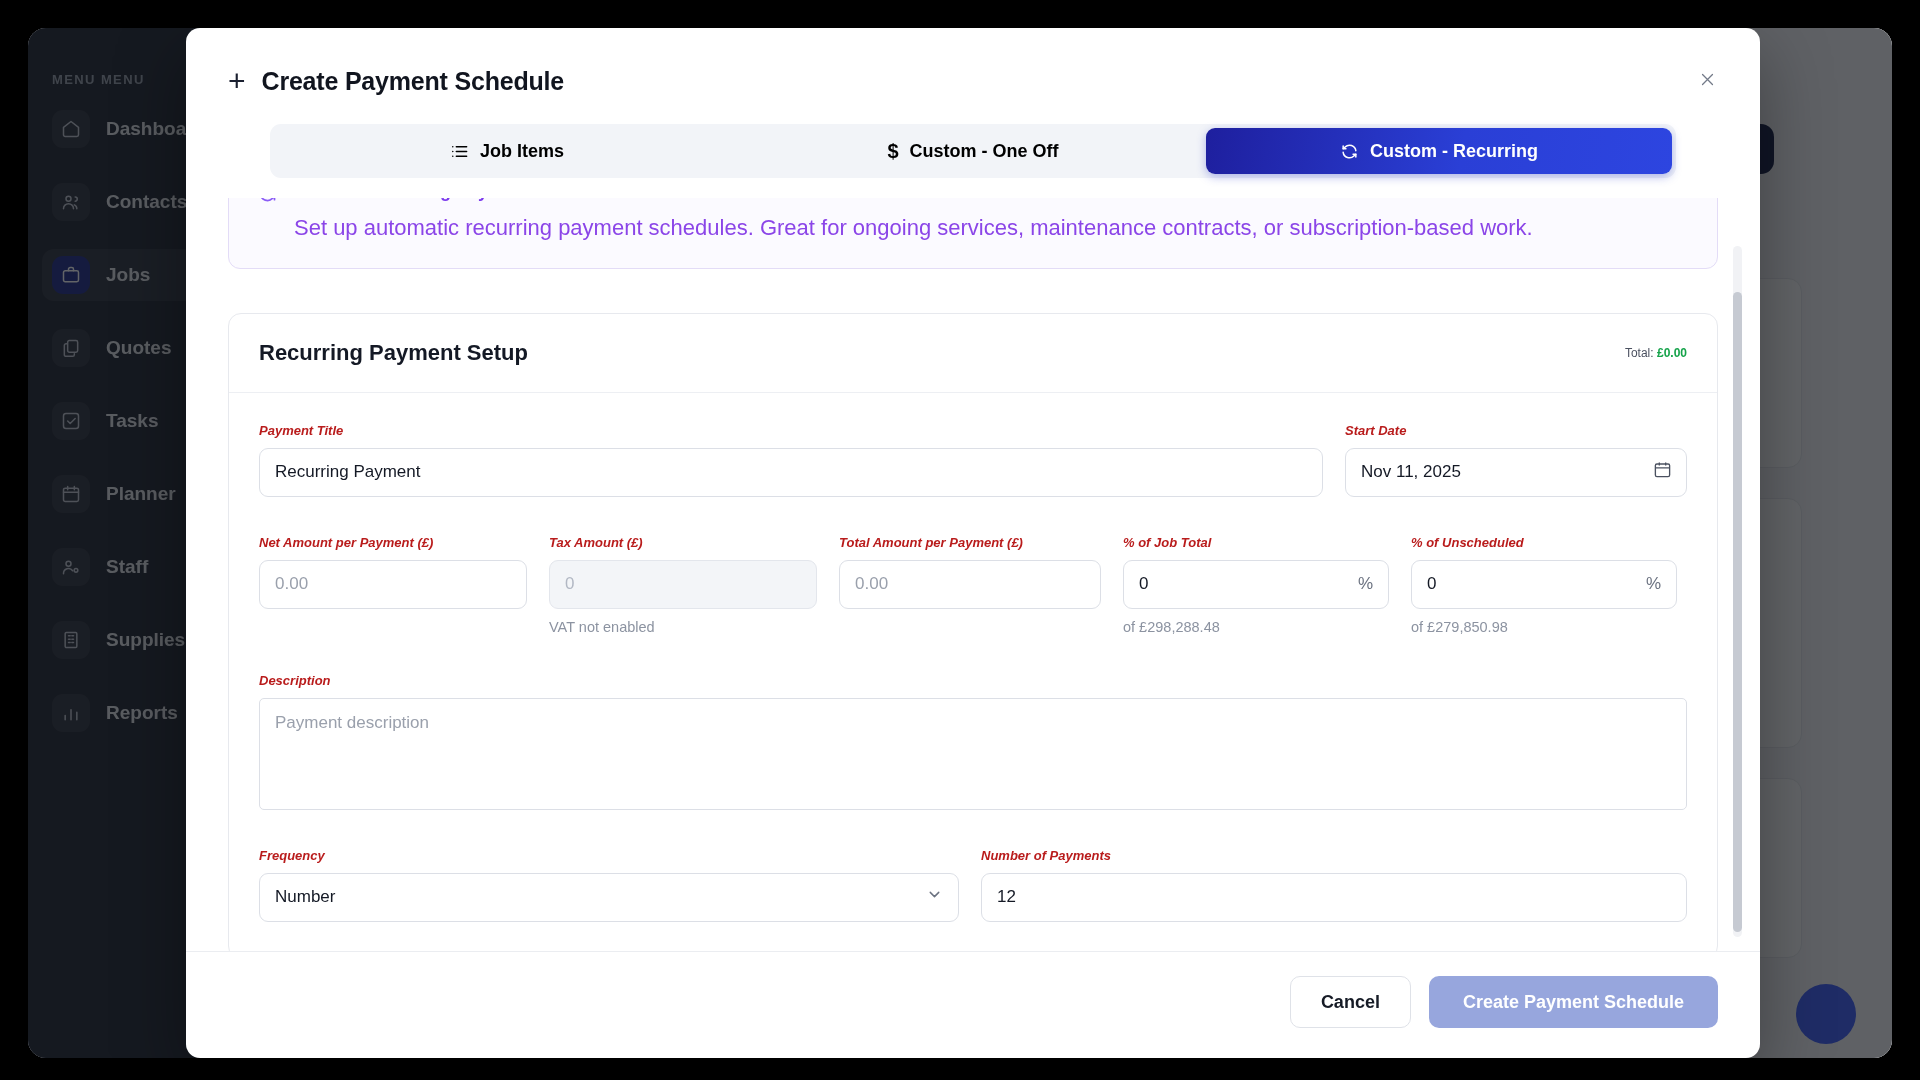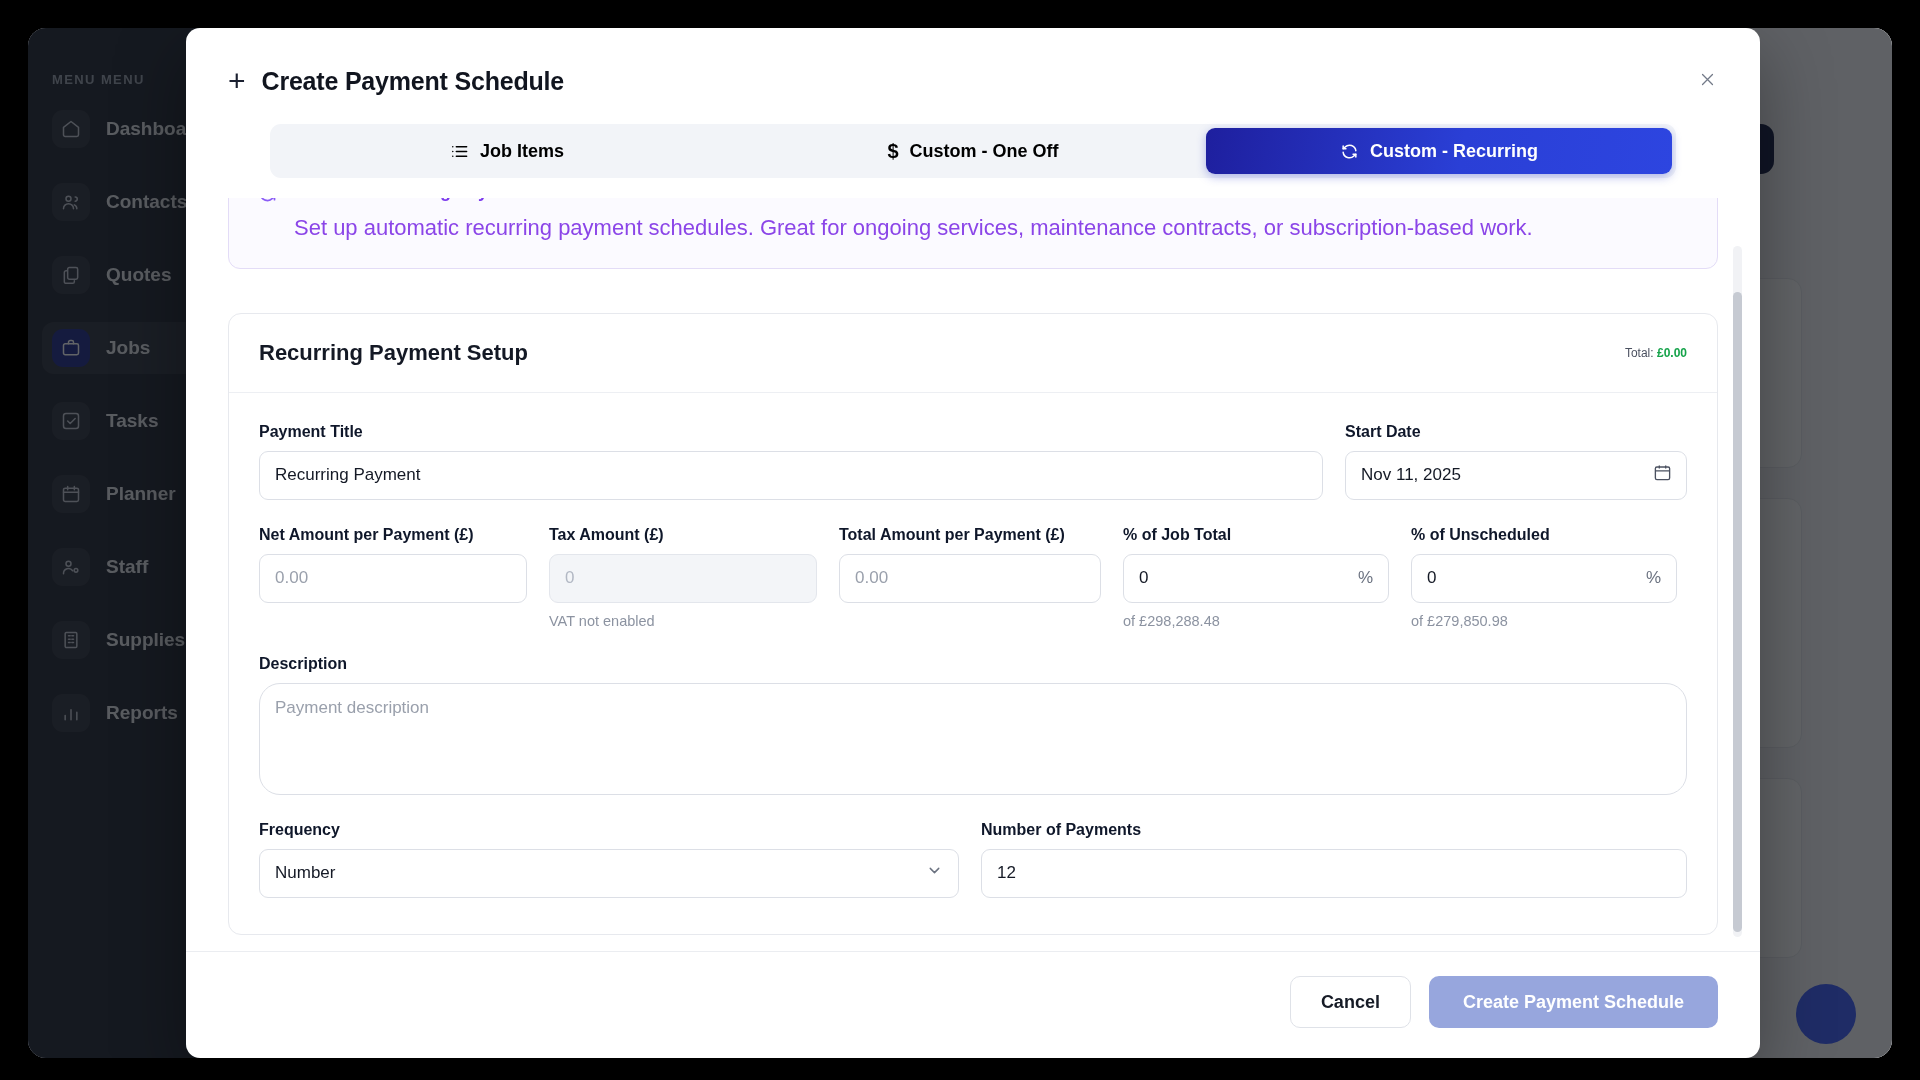--- a/index.html
+++ b/index.html
@@ -182,25 +182,25 @@
     padding: 26px 30px 26px 30px;
     border-bottom: 1px solid #edeff3;
   }
   #setup-title { font-size: 22px; font-weight: 600; color: #141925; }
   #setup-total { font-size: 12px; color: #4b5160; }
   #setup-total b { color: #15a34a; font-weight: 700; }
 
   #setup-body { padding: 30px 30px 36px 30px; }
 
   .row { display: flex; gap: 22px; }
-  .row + .row { margin-top: 26px; }
+  .row + .row { margin-top: 38px; }
   .field { display: flex; flex-direction: column; }
   .field label {
-    font-size: 16px; font-weight: 600; color: #0f172a;
-    margin-bottom: 10px; white-space: nowrap;
+    font-size: 13px; font-weight: 600; color: #b91c1c;
+    margin-bottom: 10px; white-space: nowrap; font-style: italic;
   }
   .inp {
     height: 49px;
     border: 1px solid #dcdfe6;
     border-radius: 9px;
     background: #fff;
     display: flex; align-items: center;
     padding: 0 15px;
     font-size: 17px; color: #141925;
     position: relative;
@@ -213,21 +213,21 @@
   }
   .cal-ico { position: absolute; right: 14px; }
   .cal-ico svg { width: 19px; height: 19px; stroke: #4b5160; fill: none; stroke-width: 1.7; }
   .chev { position: absolute; right: 15px; }
   .chev svg { width: 17px; height: 17px; stroke: #6b7280; fill: none; stroke-width: 2; stroke-linecap: round; stroke-linejoin: round; }
 
   textarea.ta {
     width: 100%;
     height: 112px;
     border: 1px solid #dcdfe6;
-    border-radius: 21px;
+    border-radius: 5px;
     padding: 14px 15px;
     font-family: "Liberation Sans", sans-serif;
     font-size: 17px; color: #141925;
     resize: none;
   }
   textarea.ta::placeholder { color: #9aa0ac; }
 
   
   .w-title { flex: 1 1 auto; }
   .w-date  { flex: 0 0 342px; }
@@ -293,38 +293,38 @@
         <svg viewBox="0 0 24 24">
             <circle cx="9" cy="8" r="3"></circle>
             <path d="M3 20a6 6 0 0 1 12 0"></path>
             <path d="M17 11a2.5 2.5 0 1 0 0-5"></path>
             <path d="M19 20a5 5 0 0 0-3-4.6"></path>
           </svg>
       </span>
       <span>Contacts</span>
     </div>
 
+    <div class="nav-item active">
+      <span class="nav-icon">
+        <svg viewBox="0 0 24 24">
+            <rect x="3" y="7" width="18" height="13" rx="2"></rect>
+            <path d="M9 7V5a2 2 0 0 1 2-2h2a2 2 0 0 1 2 2v2"></path>
+          </svg>
+      </span>
+      <span>Jobs</span>
+    </div>
+
     <div class="nav-item">
       <span class="nav-icon">
         <svg viewBox="0 0 24 24">
             <rect x="8" y="3" width="12" height="14" rx="2"></rect>
             <path d="M16 19v1a2 2 0 0 1-2 2H6a2 2 0 0 1-2-2V9a2 2 0 0 1 2-2h1"></path>
           </svg>
       </span>
       <span>Quotes</span>
-    </div>
-
-    <div class="nav-item active">
-      <span class="nav-icon">
-        <svg viewBox="0 0 24 24">
-            <rect x="3" y="7" width="18" height="13" rx="2"></rect>
-            <path d="M9 7V5a2 2 0 0 1 2-2h2a2 2 0 0 1 2 2v2"></path>
-          </svg>
-      </span>
-      <span>Jobs</span>
     </div>
 
     <div class="nav-item">
       <span class="nav-icon">
         <svg viewBox="0 0 24 24">
             <rect x="3" y="3" width="18" height="18" rx="3"></rect>
             <path d="M8 12l3 3 6-6"></path>
           </svg>
       </span>
       <span>Tasks</span>

